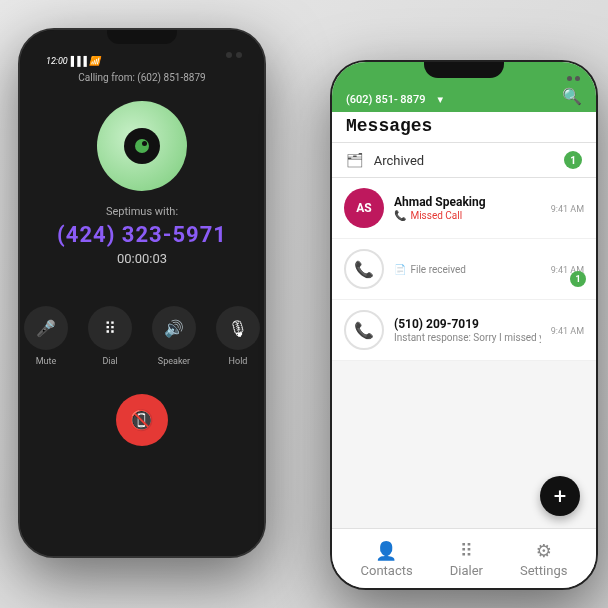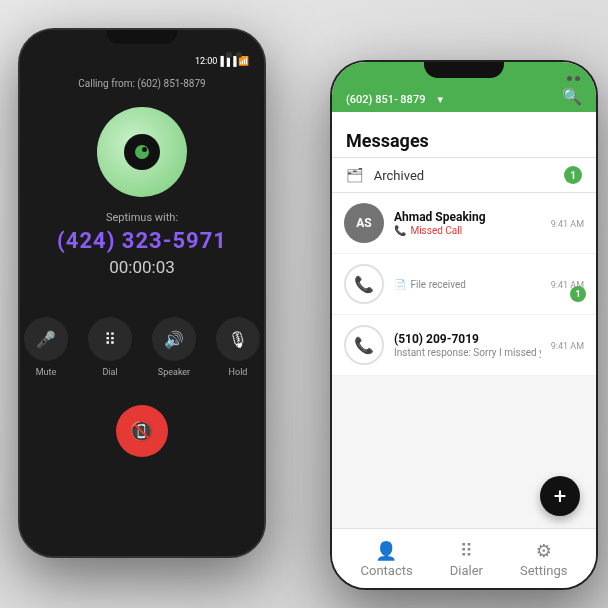--- a/index.html
+++ b/index.html
@@ -68,30 +68,31 @@
       background: #1a1a1a;
       display: flex;
       flex-direction: column;
       align-items: center;
       padding-top: 22px;
     }
 
     .phone1-status {
       width: 100%;
       display: flex;
-      justify-content: flex-end;
-      padding: 4px 14px;
+      justify-content: flex-start;
+      padding: 4px 26px;
       color: #fff;
       font-size: 9px;
+      font-style: italic;
     }
 
     .phone1-calling-label {
       color: #aaa;
       font-size: 10px;
-      margin-top: 8px;
+      margin-top: 2px;
       text-align: right;
     }
 
     .phone1-logo {
       width: 90px;
       height: 90px;
       background: radial-gradient(circle at 40% 40%, #c8f0c8, #7acc7a);
       border-radius: 50%;
       margin: 18px auto 14px;
       display: flex;
@@ -132,21 +133,21 @@
       margin-bottom: 4px;
     }
     .phone1-number {
       color: #8b5cf6;
       font-size: 22px;
       font-weight: bold;
       letter-spacing: 1px;
     }
     .phone1-timer {
       color: #ccc;
-      font-size: 17px;
+      font-size: 13px;
       margin-top: 4px;
     }
 
     .phone1-controls {
       display: flex;
       gap: 20px;
       margin-top: 40px;
       align-items: center;
     }
     .ctrl-btn {
@@ -245,25 +246,26 @@
     }
     .phone2-camera-right .cam-dot {
       width: 5px;
       height: 5px;
       background: #555;
       border-radius: 50%;
     }
 
     .phone2-title-bar {
       background: #fff;
-      padding: 18px 14px 6px;
+      padding: 4px 14px 6px;
       display: flex;
       align-items: center;
       justify-content: space-between;
       border-bottom: 1px solid #e0e0e0;
+      font-family: Liberation Mono, monospace;
     }
     .phone2-title {
       font-size: 18px;
       font-weight: bold;
       color: #111;
     }
 
     .phone2-archived-row {
       background: #fff;
       display: flex;
@@ -316,21 +318,21 @@
       border-radius: 50%;
       background: #4caf50;
       color: #fff;
       font-size: 12px;
       font-weight: bold;
       display: flex;
       align-items: center;
       justify-content: center;
       flex-shrink: 0;
     }
-    .avatar.dark { background: #737373; }
+    .avatar.dark { background: #be185d; }
     .avatar.phone-icon {
       background: #fff;
       border: 2px solid #e0e0e0;
       color: #4caf50;
       font-size: 16px;
     }
 
     .msg-content {
       flex: 1;
       min-width: 0;

